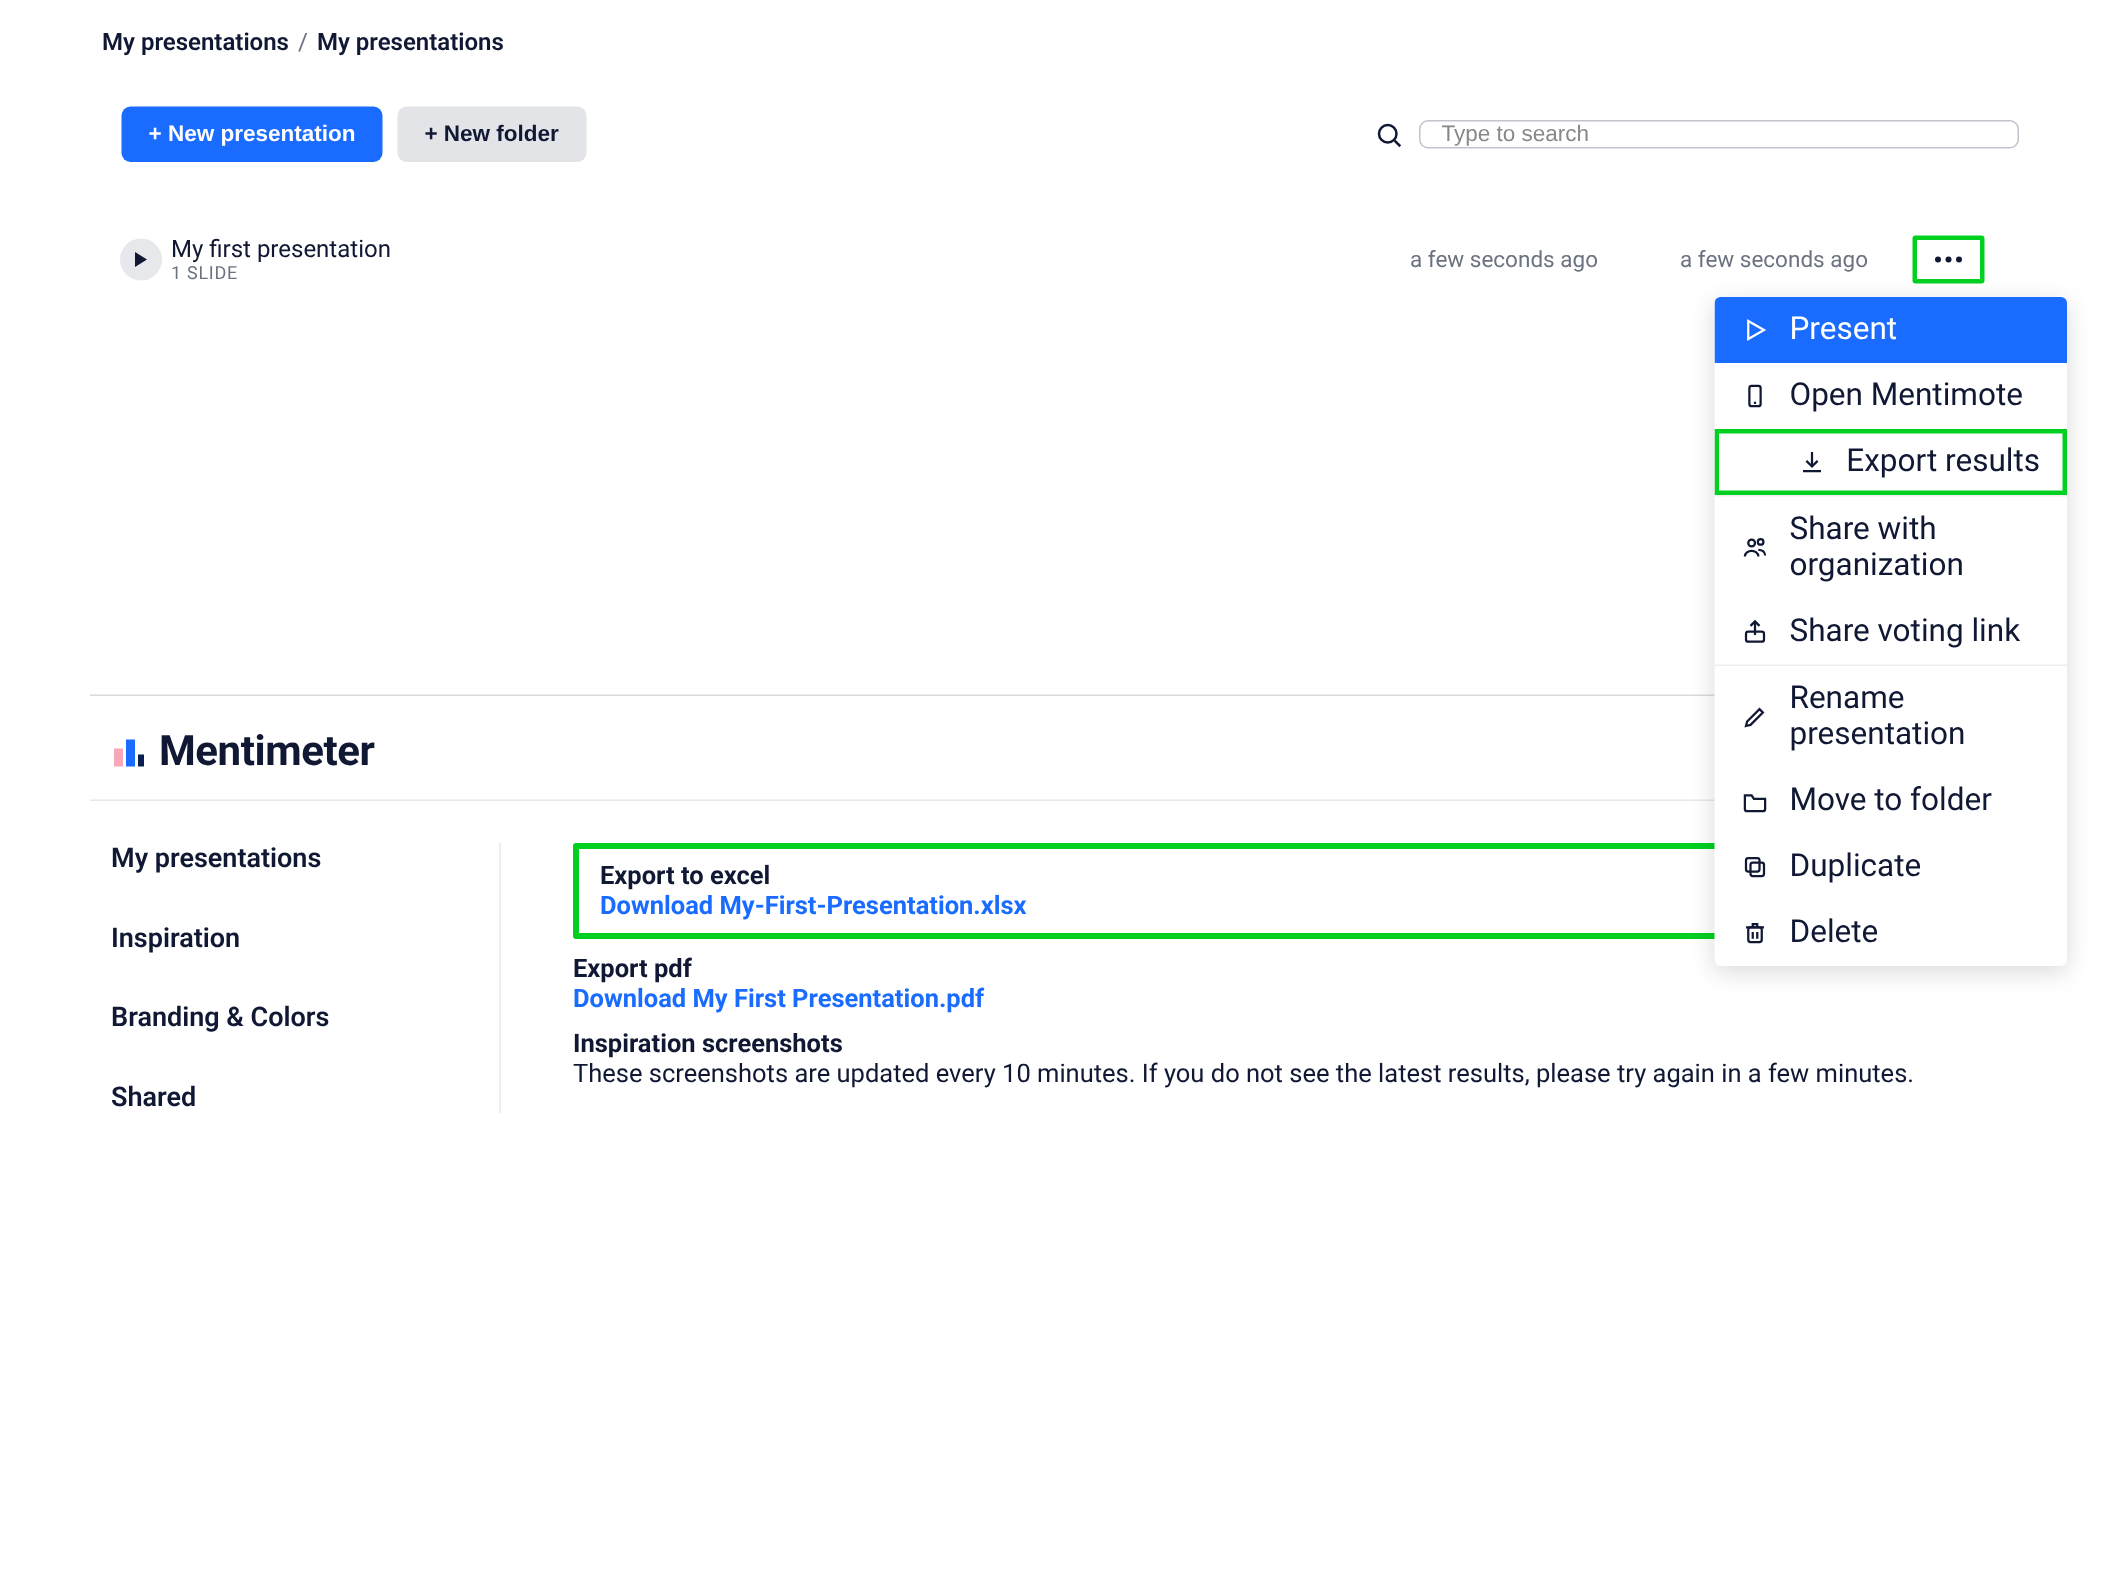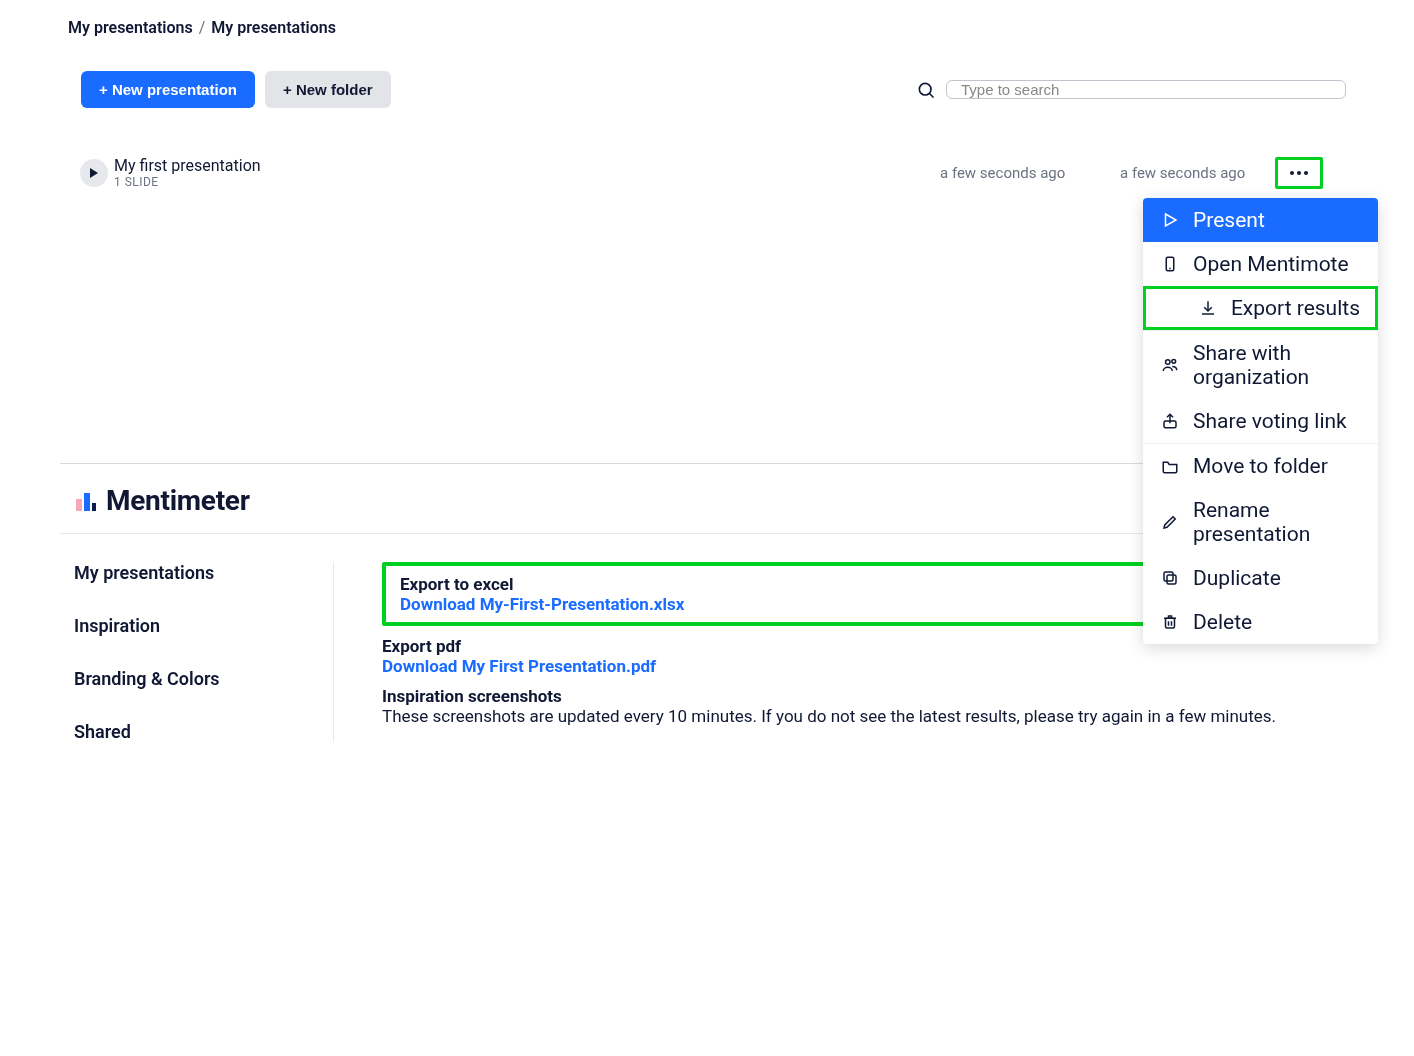--- a/index.html
+++ b/index.html
@@ -273,32 +273,32 @@
               <path d="M8 7l4-4 4 4"></path>
               <rect x="4" y="12" width="16" height="9" rx="2"></rect>
             </svg>
           </span>
         <span>Share voting link</span>
       </div>
       <div class="dd-sep"></div>
       <div class="dd-item">
         <span class="ico">
             <svg viewBox="0 0 24 24" fill="none" stroke="currentColor" stroke-width="2">
+              <path d="M4 20l4-1 11-11-3-3L5 16l-1 4z"></path>
+            </svg>
+          </span>
+        <span>Rename presentation</span>
+      </div>
+      <div class="dd-item">
+        <span class="ico">
+            <svg viewBox="0 0 24 24" fill="none" stroke="currentColor" stroke-width="2">
               <path d="M3 7h6l2 3h10v9a2 2 0 0 1-2 2H5a2 2 0 0 1-2-2V7z"></path>
             </svg>
           </span>
         <span>Move to folder</span>
-      </div>
-      <div class="dd-item">
-        <span class="ico">
-            <svg viewBox="0 0 24 24" fill="none" stroke="currentColor" stroke-width="2">
-              <path d="M4 20l4-1 11-11-3-3L5 16l-1 4z"></path>
-            </svg>
-          </span>
-        <span>Rename presentation</span>
       </div>
       <div class="dd-item">
         <span class="ico">
             <svg viewBox="0 0 24 24" fill="none" stroke="currentColor" stroke-width="2">
               <rect x="8" y="8" width="12" height="12" rx="2"></rect>
               <rect x="4" y="4" width="12" height="12" rx="2"></rect>
             </svg>
           </span>
         <span>Duplicate</span>
       </div>

